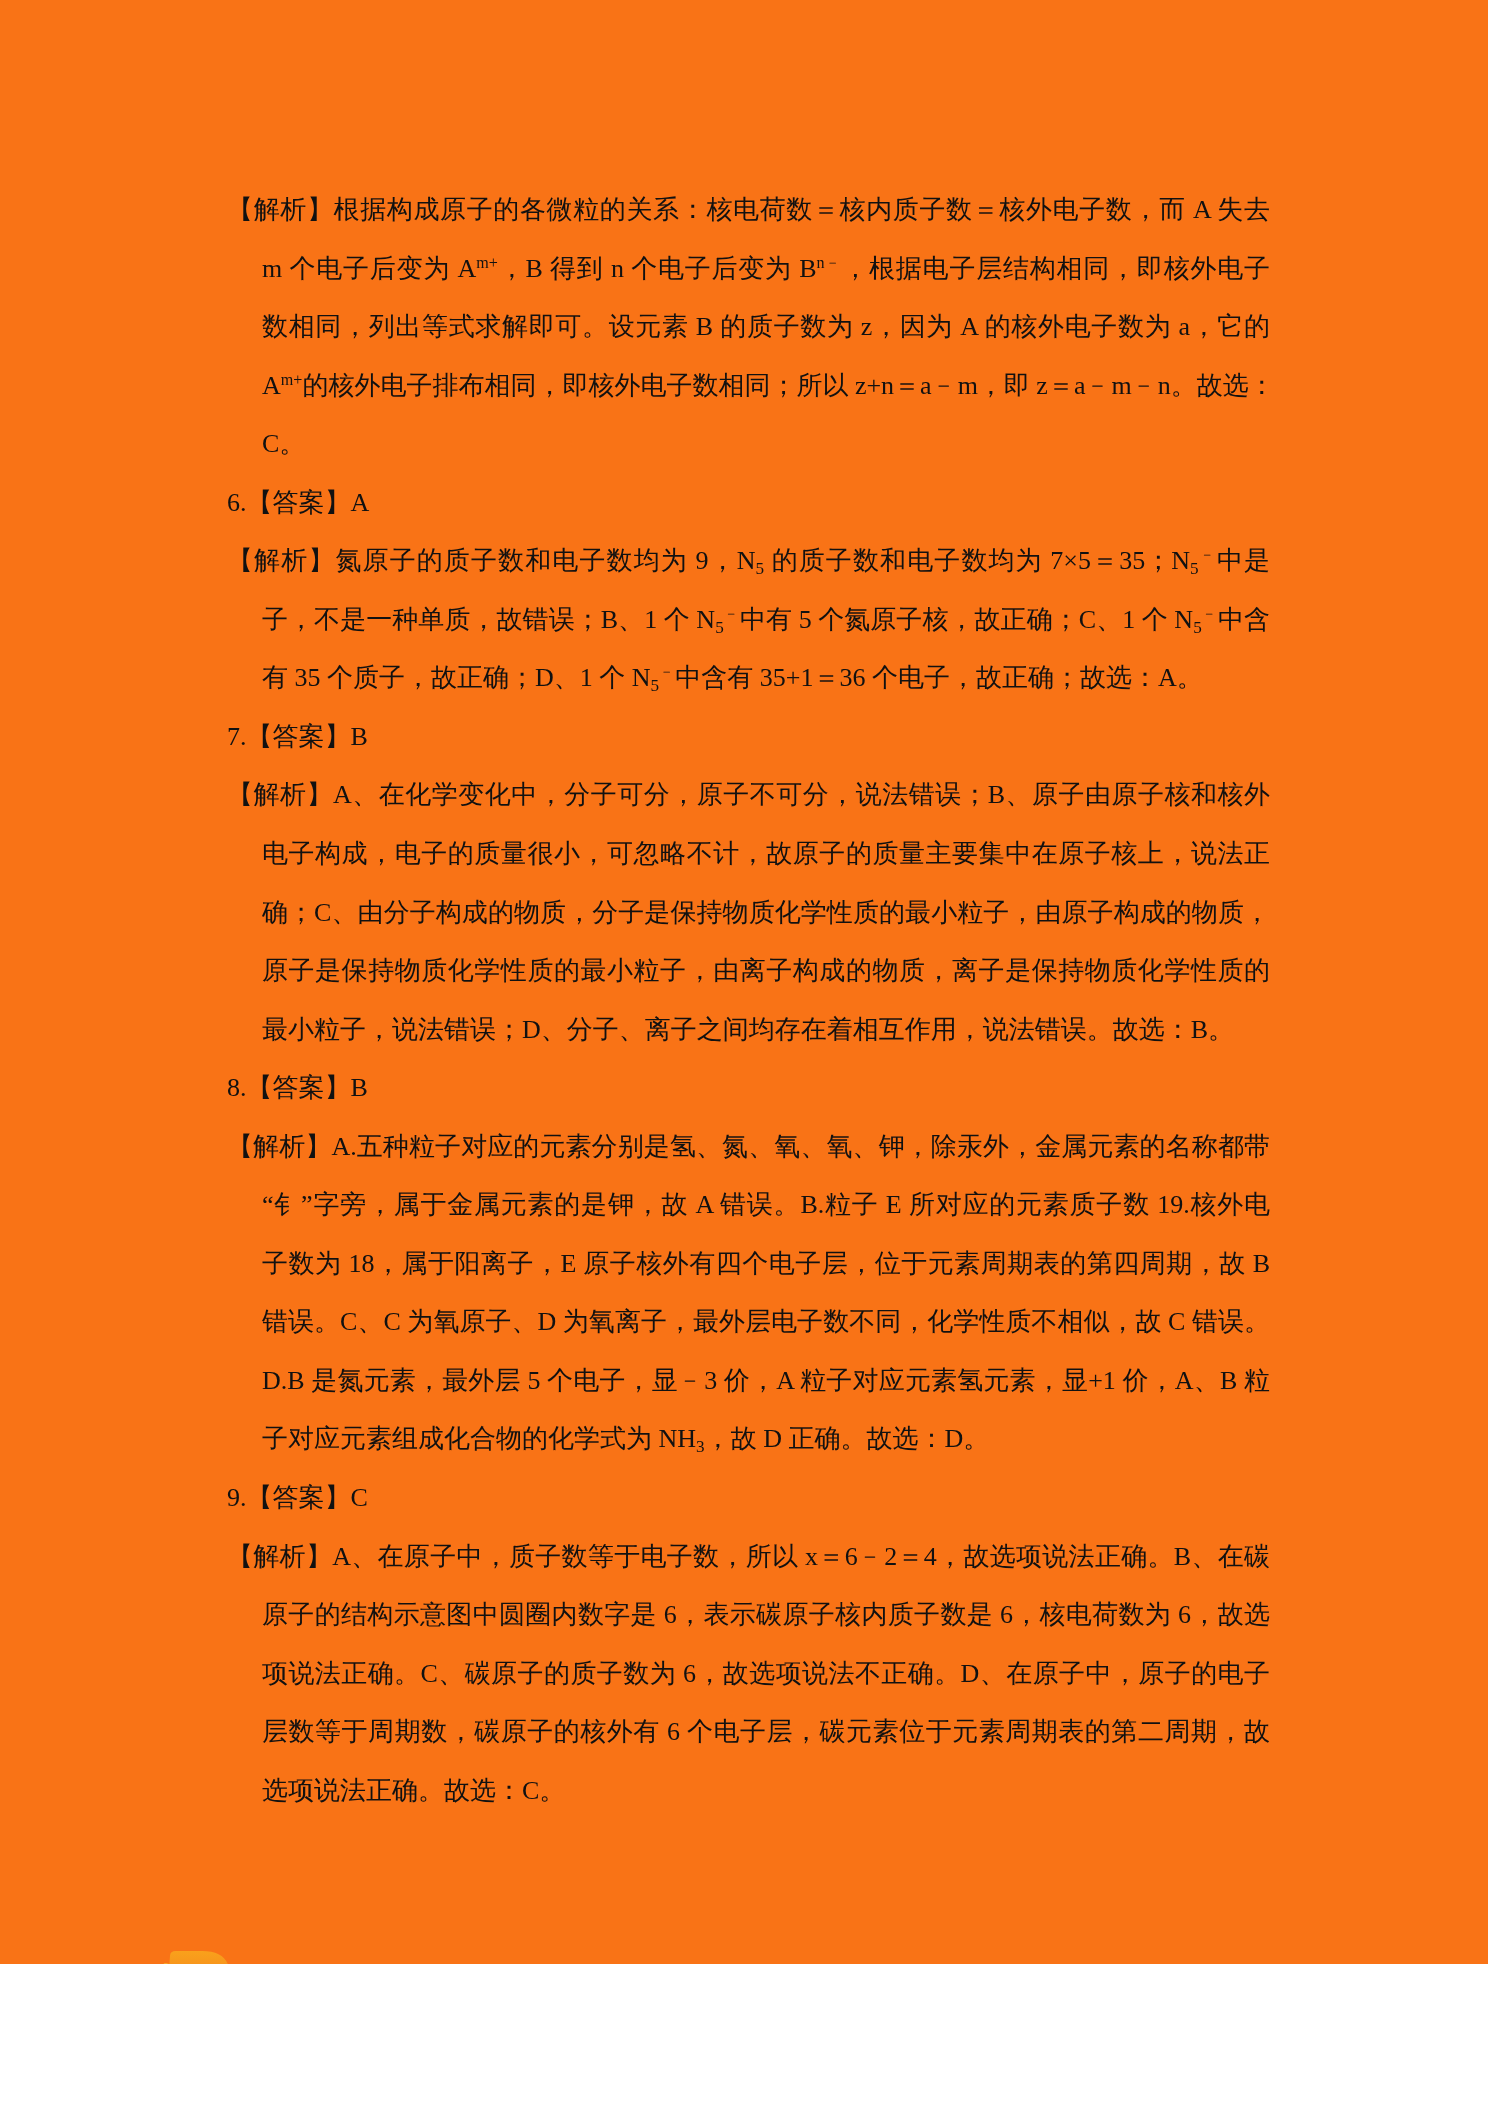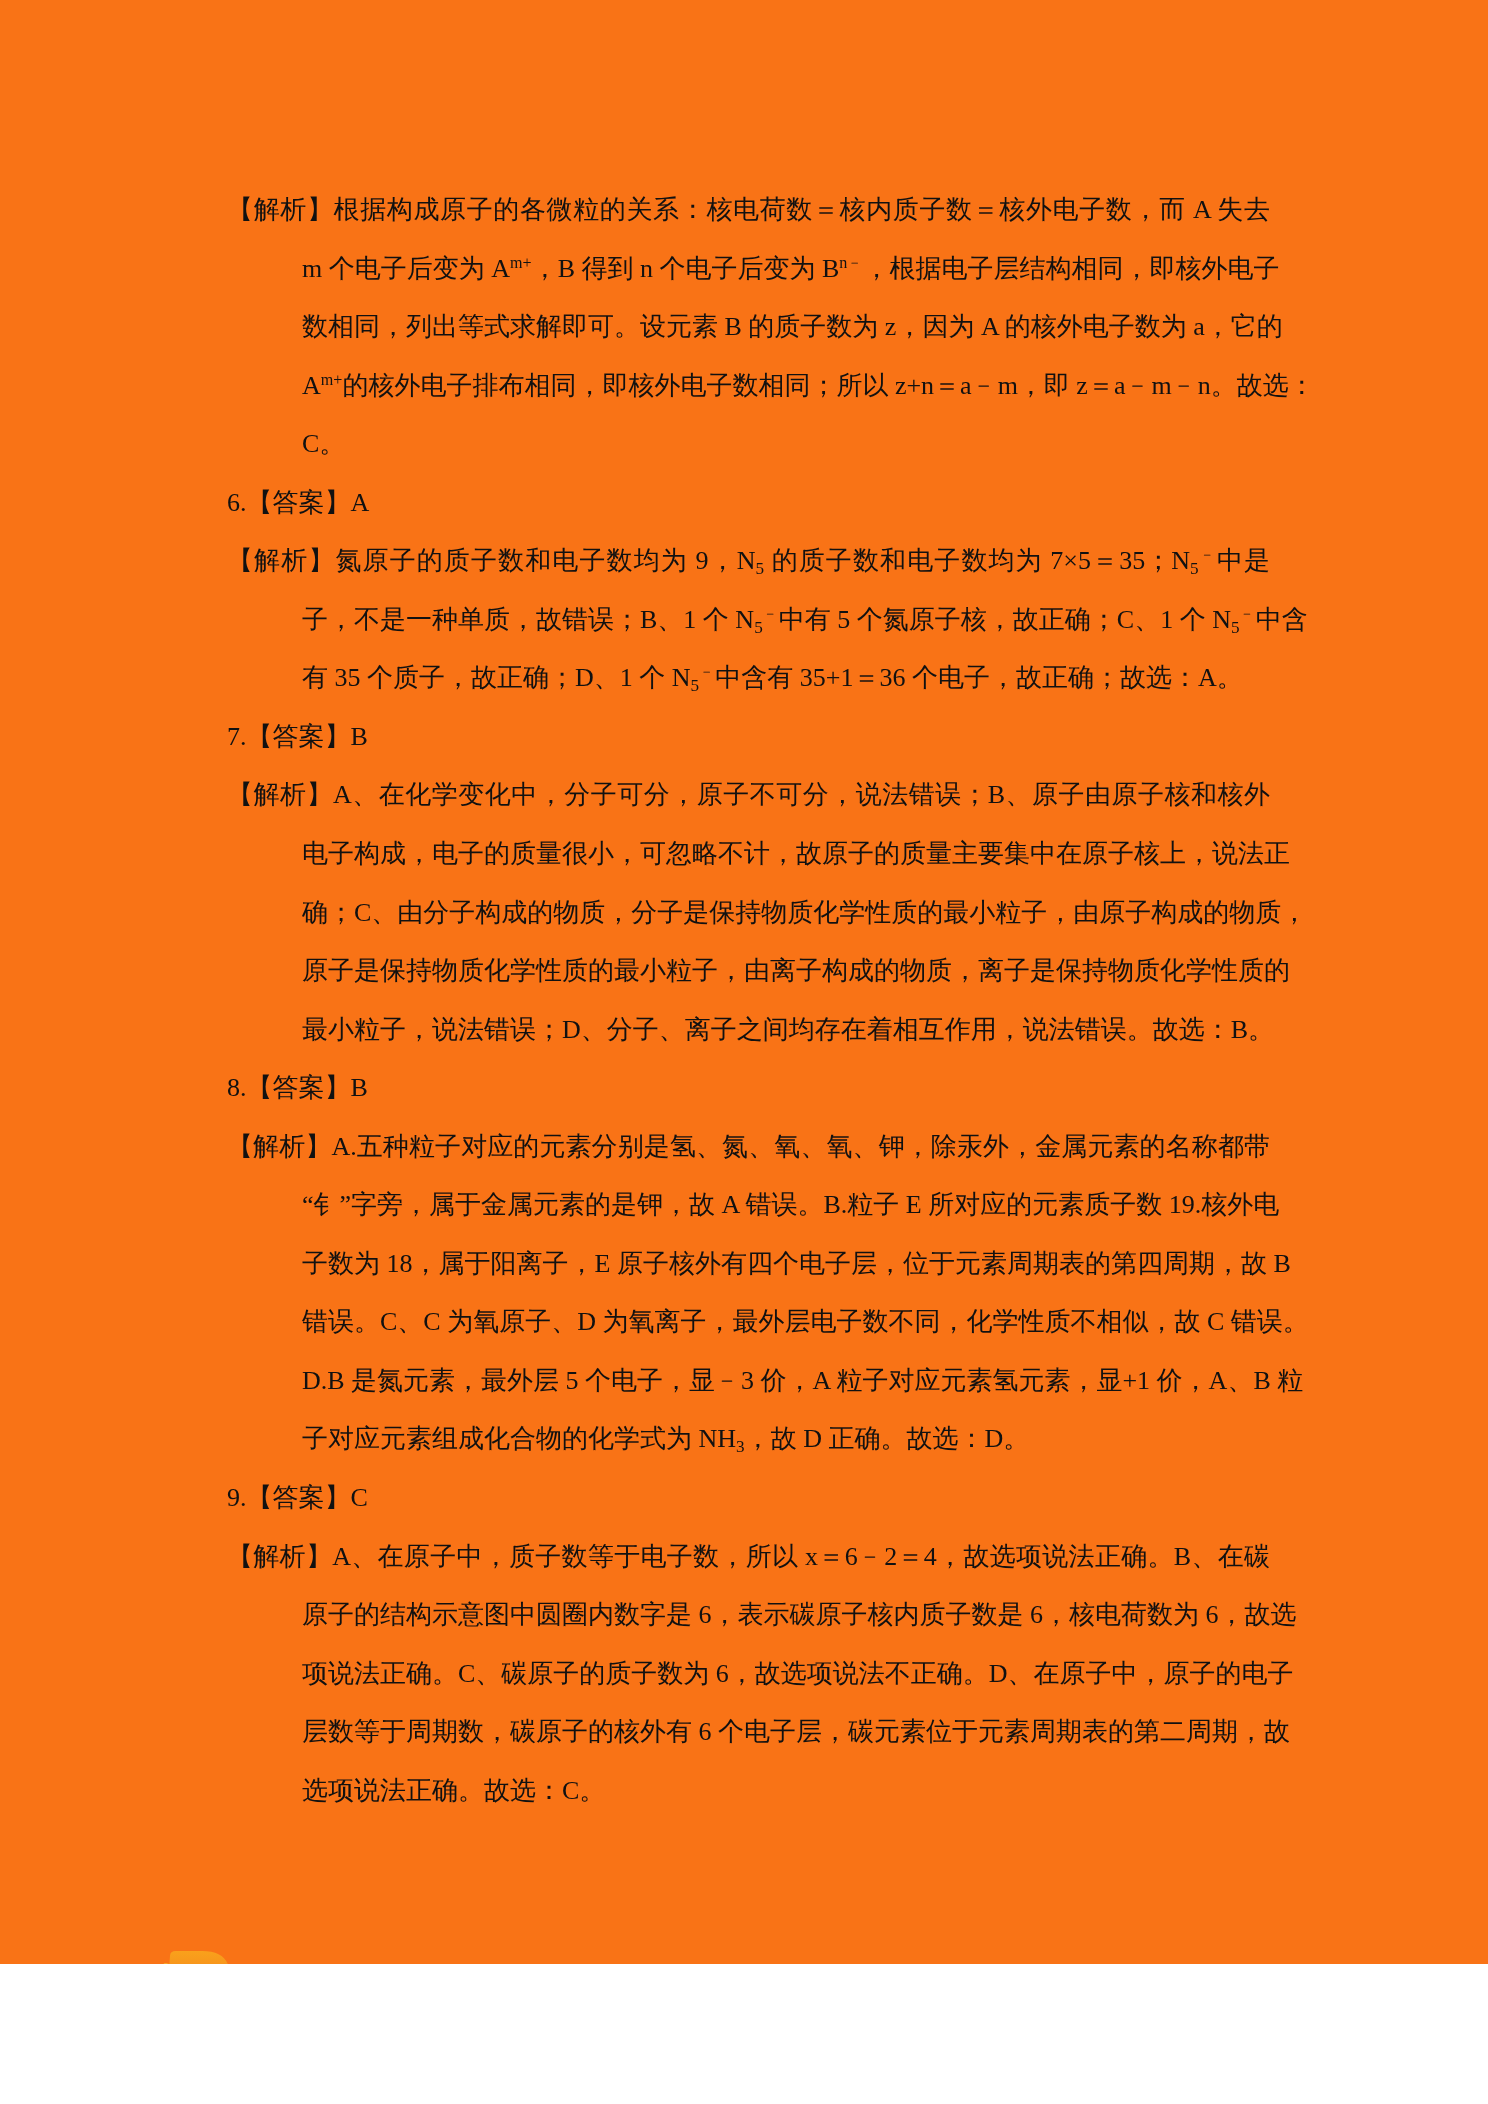--- a/index.html
+++ b/index.html
@@ -20,21 +20,20 @@
     width: 1008px;
   }
   .line {
     height: 58.55px;
     line-height: 58.55px;
     font-size: 26px;
     white-space: nowrap;
     text-align: justify;
     text-align-last: justify;
     text-justify: inter-character;
-    margin-left: 40px;
   }
   .line.first { margin-left: -35px; }
   .line.last { text-align-last: left; }
   .line.answer { margin-left: -35px; text-align: center; text-align-last: left; }
   .line sup {
     font-size: 0.62em;
     vertical-align: 0.55em;
     line-height: 0;
   }
   .line sub {

